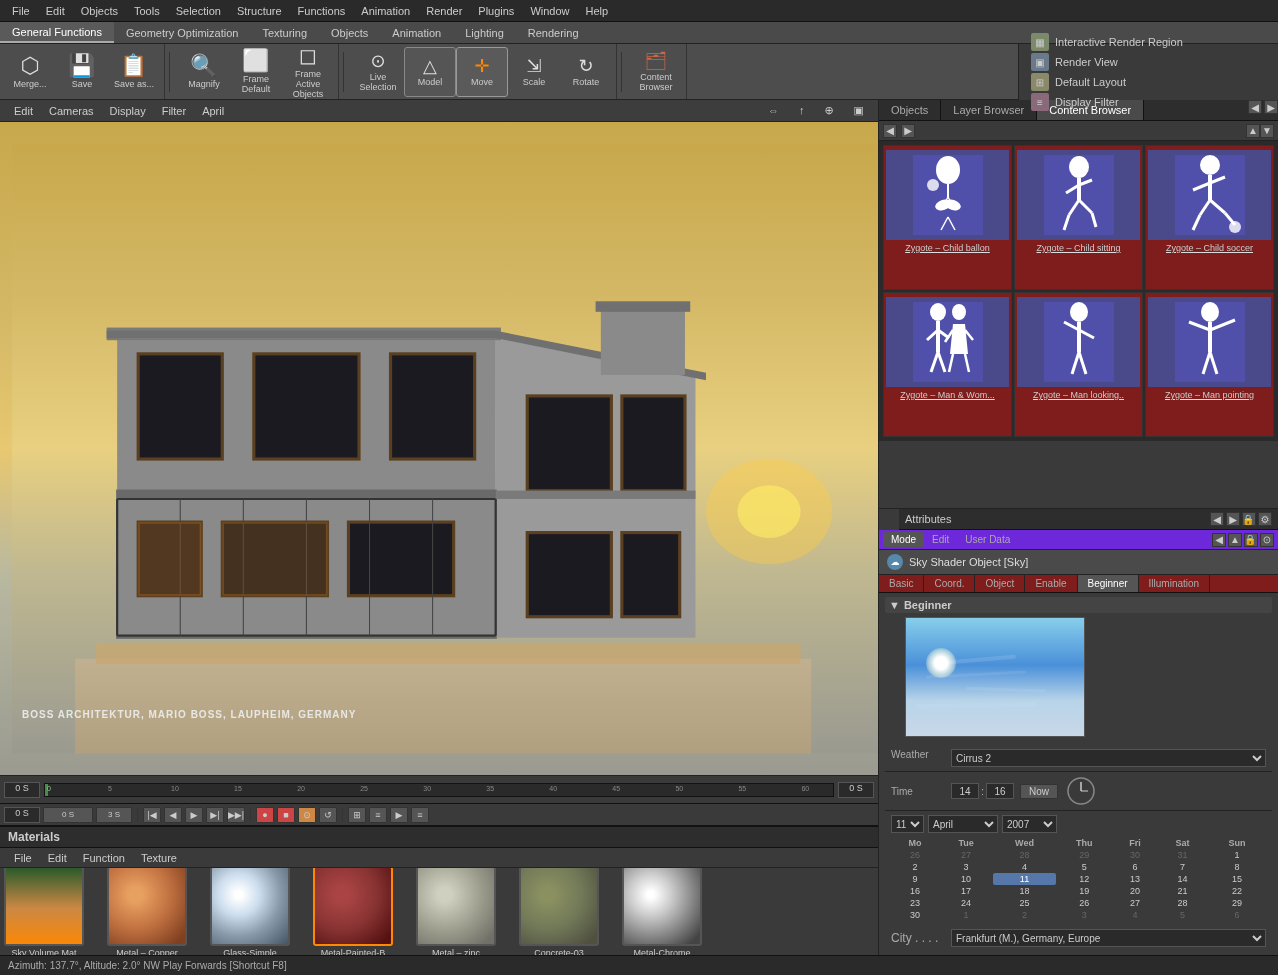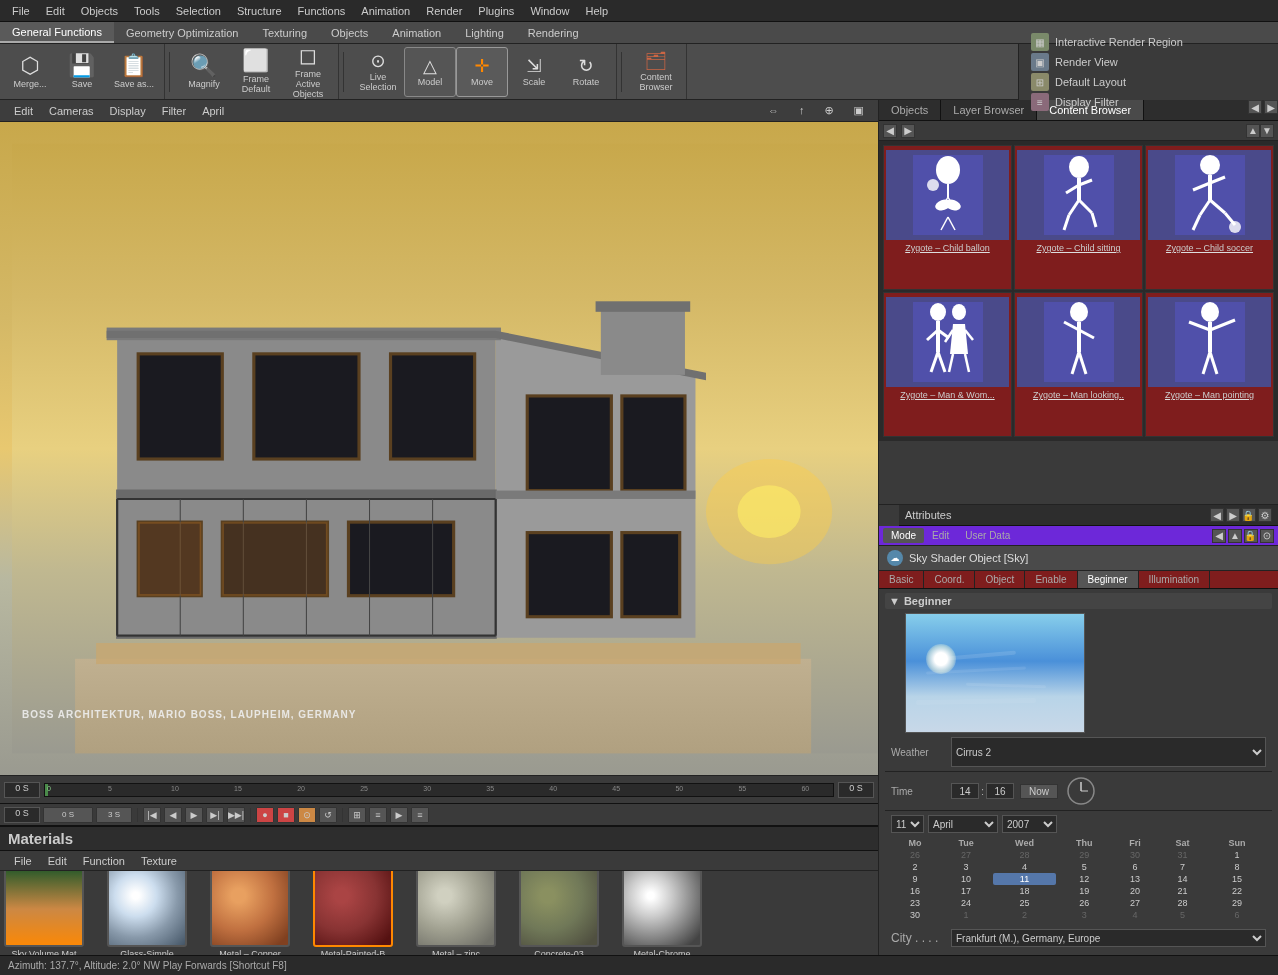--- a/index.html
+++ b/index.html
@@ -73,41 +73,41 @@
     #attr-content-tabs { display: flex; background: #7f1d1d; border-bottom: 1px solid #111; }
     .attr-content-tab { padding: 3px 10px; cursor: pointer; font-size: 10px; color: #aaa; border-right: 1px solid #222; }
     .attr-content-tab.active { background: #555; color: #fff; }
     #beginner-section { padding: 4px 6px; }
     #beginner-label { font-size: 11px; font-weight: bold; color: #ccc; margin-bottom: 4px; padding: 2px 4px; background: #444; border-radius: 2px; display: flex; align-items: center; }
     #sky-preview { width: 180px; height: 120px; background: linear-gradient(180deg, #87ceeb 0%, #4a90d9 40%, #b8d4e8 70%, #c8d8e8 100%); border: 1px solid #555; position: relative; overflow: hidden; margin-left: 20px; }
     .sun-glow { position: absolute; top: 30px; left: 20px; width: 30px; height: 30px; background: radial-gradient(circle, #fff 30%, rgba(255,255,220,0.5) 60%, transparent 80%); border-radius: 50%; }
     .cloud-line { position: absolute; background: rgba(255,255,255,0.3); border-radius: 2px; }
     #weather-row { display: flex; align-items: center; padding: 4px 6px; border-bottom: 1px solid #222; }
     #weather-label { font-size: 10px; color: #aaa; width: 60px; }
-    #weather-select { flex: 1; background: #2a2a2a; border: 1px solid #555; color: #ccc; font-size: 10px; height: 30px; }
+    #weather-select { flex: 1; background: #2a2a2a; border: 1px solid #555; color: #ccc; font-size: 10px; height: 18px; margin-top: 8px; }
     #time-row { display: flex; align-items: center; padding: 4px 6px; border-bottom: 1px solid #222; }
     #time-label { font-size: 10px; color: #aaa; width: 60px; }
     .time-input { width: 28px; height: 16px; background: #2a2a2a; border: 1px solid #555; color: #ccc; font-size: 10px; text-align: center; }
     .now-btn { margin-left: 6px; padding: 1px 8px; background: #555; border: 1px solid #333; color: #ccc; font-size: 10px; cursor: pointer; }
     #calendar-area { padding: 4px 6px; }
     #date-row { display: flex; gap: 4px; margin-bottom: 4px; align-items: center; }
     .date-select { background: #2a2a2a; border: 1px solid #555; color: #ccc; font-size: 10px; height: 18px; }
     #cal-grid { width: 100%; border-collapse: collapse; }
     #cal-grid th { font-size: 9px; color: #aaa; text-align: center; padding: 1px 3px; }
     #cal-grid td { font-size: 9px; color: #ccc; text-align: center; padding: 1px 3px; cursor: pointer; }
     #cal-grid td.today { background: #5577aa; color: #fff; border-radius: 2px; }
     #cal-grid td.dim { color: #666; }
     #city-row { display: flex; align-items: center; padding: 4px 6px; }
     #city-label { font-size: 12px; color: #aaa; width: 60px; }
     #city-select { flex: 1; background: #2a2a2a; border: 1px solid #555; color: #ccc; font-size: 10px; height: 18px; }
 
     
     #materials-panel { height: 130px; background: #3a3a3a; border-top: 2px solid #111; display: flex; flex-direction: column; }
     #mat-header { display: flex; align-items: center; background: #2d2d2d; padding: 3px 8px; border-bottom: 1px solid #111; }
-    #mat-title { font-size: 15px; color: #ccc; font-weight: bold; }
+    #mat-title { font-size: 12px; color: #ccc; font-weight: bold; }
     #mat-menubar { display: flex; background: #3a3a3a; height: 20px; align-items: center; padding: 0 6px; border-bottom: 1px solid #222; }
     #mat-menubar span { padding: 2px 8px; cursor: pointer; color: #ccc; font-size: 11px; }
     #mat-items { display: flex; flex: 1; padding: 4px; gap: 23px; overflow-x: auto; align-items: center; }
     .mat-item { display: flex; flex-direction: column; align-items: center; cursor: pointer; }
     .mat-preview { width: 80px; height: 80px; border: 2px solid #555; border-radius: 3px; overflow: hidden; }
     .mat-preview.selected { border-color: #ff8800; }
     .mat-label { font-size: 9px; color: #ccc; margin-top: 2px; text-align: center; max-width: 80px; white-space: nowrap; overflow: hidden; text-overflow: ellipsis; }
 
     
     #status-bar { height: 20px; background: #2a2a2a; border-top: 1px solid #111; display: flex; align-items: center; padding: 0 8px; font-size: 10px; color: #aaa; }
@@ -403,29 +403,29 @@
                       <stop offset="50%" stop-color="#cc8844"></stop>
                       <stop offset="100%" stop-color="#ff8800"></stop>
                     </linearGradient>
                   </defs>
                 </svg>
             </div>
             <div class="mat-label">Sky Volume Mat</div>
           </div>
 
           <div class="mat-item">
+            <div class="mat-preview" style="background: radial-gradient(circle at 35% 35%, #e8a060 10%, #c07040 50%, #804020 90%); border: 2px solid #555;">
+            </div>
+            <div class="mat-label">Metal – Copper</div>
+          </div>
+
+          <div class="mat-item">
             <div class="mat-preview" style="background: radial-gradient(circle at 35% 35%, #ffffff 5%, #ccddee 30%, #8899aa 60%, #445566 100%); border: 2px solid #555;">
             </div>
             <div class="mat-label">Glass-Simple</div>
-          </div>
-
-          <div class="mat-item">
-            <div class="mat-preview" style="background: radial-gradient(circle at 35% 35%, #e8a060 10%, #c07040 50%, #804020 90%); border: 2px solid #555;">
-            </div>
-            <div class="mat-label">Metal – Copper</div>
           </div>
 
           <div class="mat-item">
             <div class="mat-preview selected" style="background: radial-gradient(circle at 35% 35%, #aa4444 10%, #883333 50%, #551111 90%);">
             </div>
             <div class="mat-label">Metal-Painted-B</div>
           </div>
 
           <div class="mat-item">
             <div class="mat-preview" style="background: radial-gradient(circle at 35% 35%, #d0d0c0 10%, #a0a090 50%, #707068 90%); border: 2px solid #555;">

